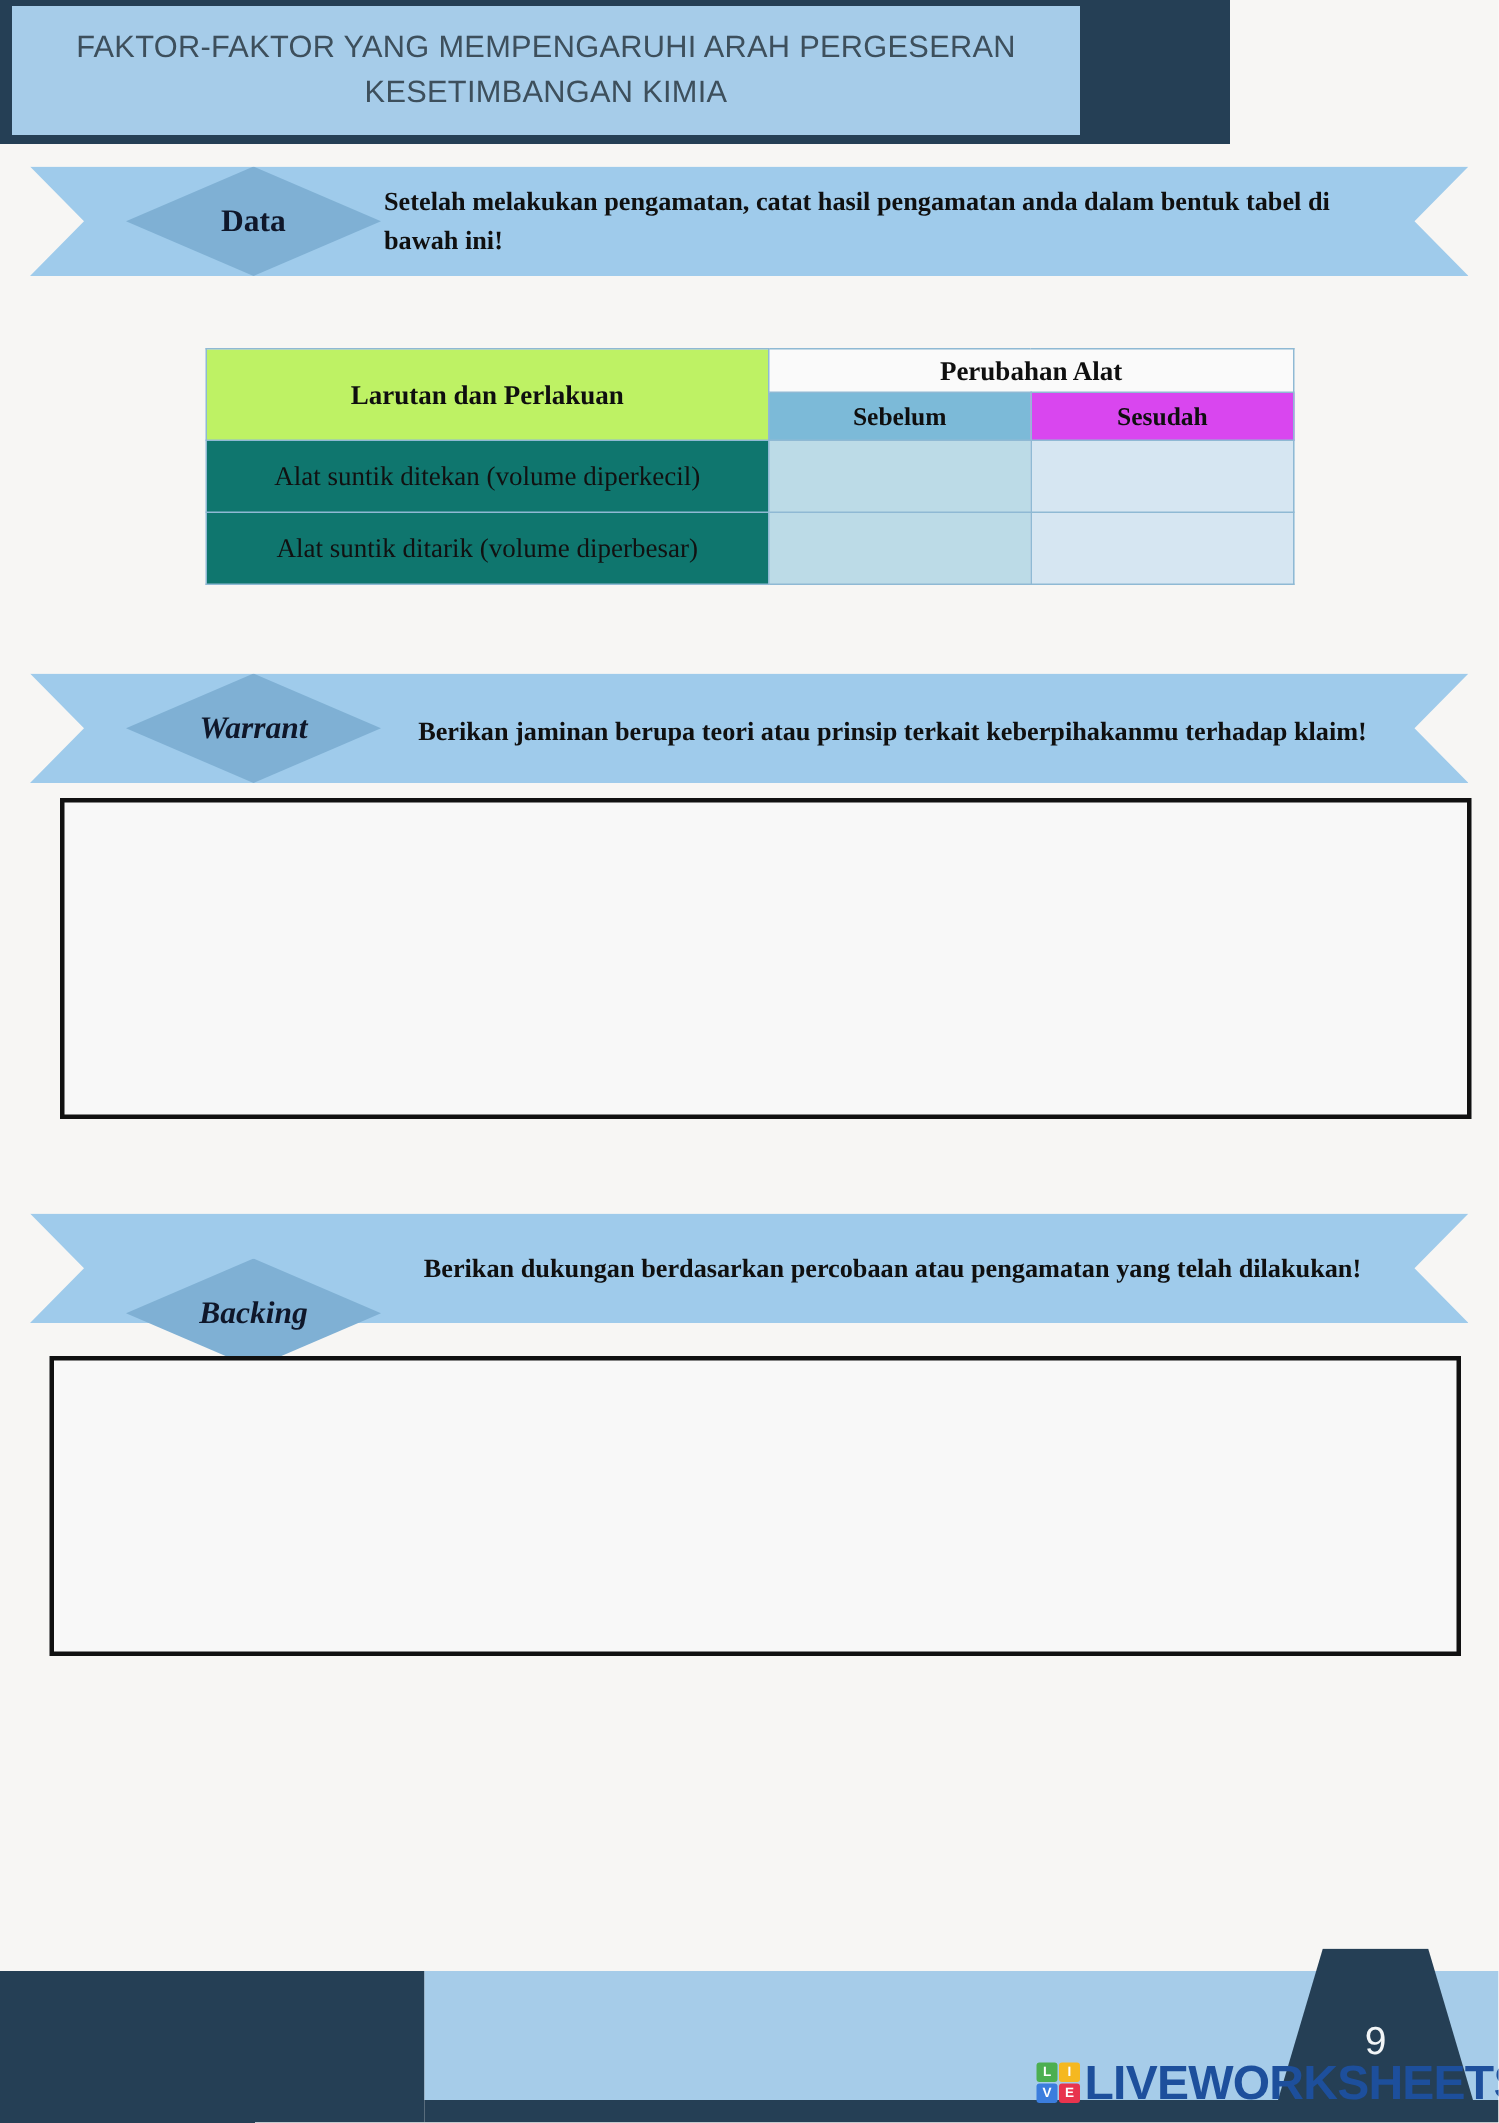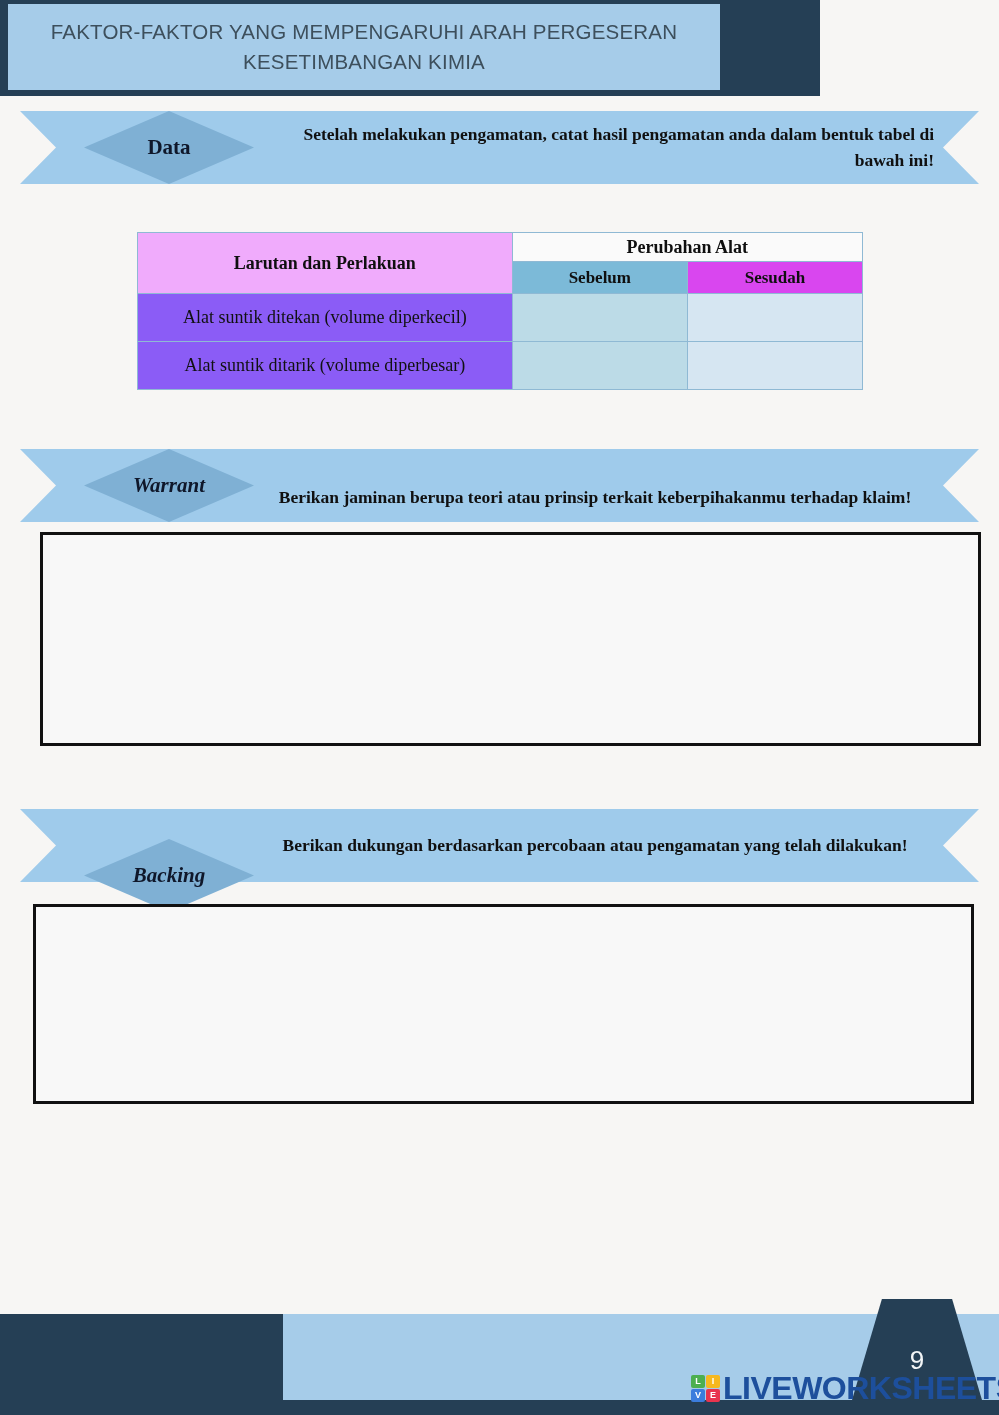--- a/index.html
+++ b/index.html
@@ -88,21 +88,21 @@
   .ribbon-tag-label.italic { font-style: italic; }
   .ribbon-text {
     position: absolute;
     top: 0;
     left: 250px;
     width: 690px;
     height: 73px;
     display: flex;
     align-items: center;
     justify-content: center;
-    text-align: right;
+    text-align: left;
     font-family: "Liberation Serif", serif;
     font-weight: bold;
     font-size: 17.5px;
     color: #101010;
     line-height: 1.45;
     box-sizing: border-box;
     padding: 12px 6px;
   }
 
   #ribbon-data   { top: 111px; }
@@ -119,21 +119,21 @@
     font-family: "Liberation Serif", serif;
   }
   #data-table td, #data-table th {
     border: 1px solid #8fb9d4;
     padding: 0;
     margin: 0;
   }
   .th-left {
     width: 376px;
     height: 60px;
-    background: #f0abfc;
+    background: #bef264;
     text-align: center;
     vertical-align: middle;
     font-size: 18px;
     font-weight: bold;
     color: #0f0f0f;
   }
   .th-span {
     height: 28px;
     background: #fafafa;
     text-align: center;
@@ -157,21 +157,21 @@
     height: 30px;
     background: #d946ef;
     text-align: center;
     vertical-align: middle;
     font-size: 17px;
     font-weight: bold;
     color: #0f0f0f;
   }
   .td-label {
     height: 47px;
-    background: #8b5cf6;
+    background: #0f766e;
     text-align: center;
     vertical-align: middle;
     font-size: 18px;
     color: #111111;
   }
   .td-fill-a { background: #bcdbe7; height: 47px; }
   .td-fill-b { background: #d6e6f2; height: 47px; }
 
   
   .answer-box {
@@ -309,21 +309,21 @@
     <td class="td-fill-a"></td>
     <td class="td-fill-b"></td>
   </tr>
 </tbody>
   </table>
 
 <div class="ribbon" id="ribbon-warrant"></div>
 <div class="ribbon-tag" style="top:449px;">
   <span class="ribbon-tag-label italic">Warrant</span>
 </div>
-<div class="ribbon-text" style="top:461px;">Berikan jaminan berupa teori atau prinsip terkait keberpihakanmu terhadap klaim!</div>
+<div class="ribbon-text" style="top:451px;">Berikan jaminan berupa teori atau prinsip terkait keberpihakanmu terhadap klaim!</div>
 
 <div class="answer-box" id="answer-box-warrant"></div>
 
 <div class="ribbon" id="ribbon-backing"></div>
 <div class="ribbon-tag" style="top:839px;">
   <span class="ribbon-tag-label italic">Backing</span>
 </div>
 <div class="ribbon-text" style="top:809px;">Berikan dukungan berdasarkan percobaan atau pengamatan yang telah dilakukan!</div>
 
 <div class="answer-box" id="answer-box-backing"></div>

